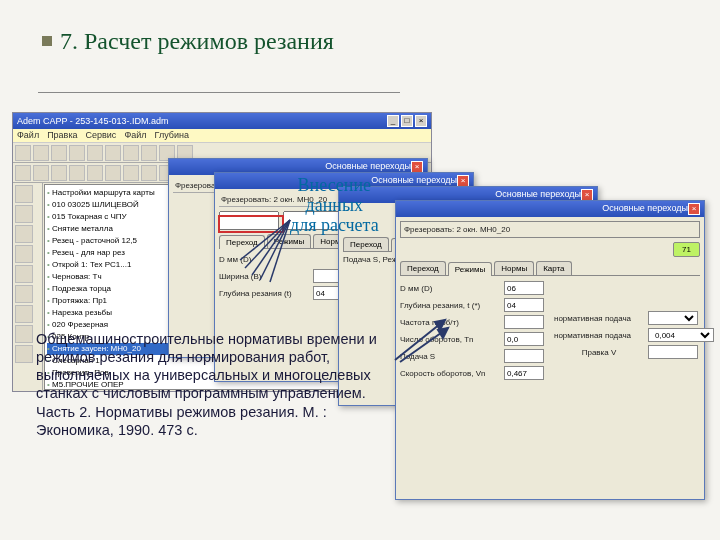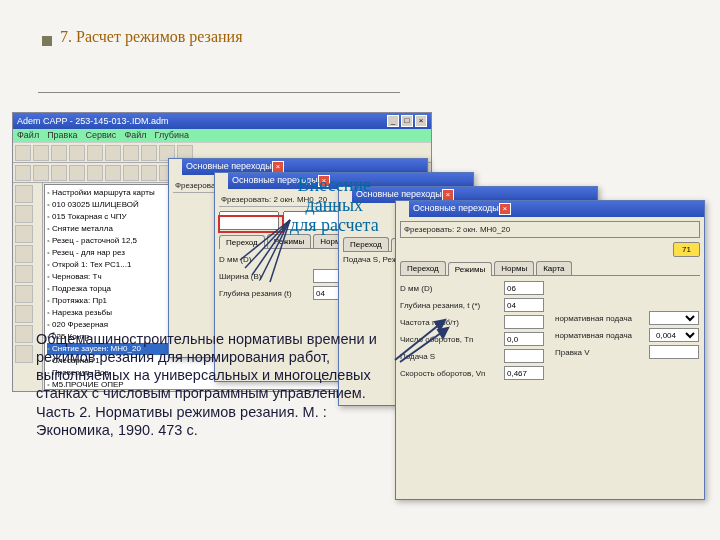--- a/index.html
+++ b/index.html
@@ -7,22 +7,22 @@
     width: 720px; height: 540px;
     background: #f5f4f0;
     font-family: Tahoma, Arial, sans-serif;
     font-size: 10px;
     position: relative;
     overflow: hidden;
   }
   .slide-title {
     position: absolute;
     top: 28px; left: 60px;
-    font-size: 16px;
-    color: #a16207;
+    font-size: 24px;
+    color: #14532d;
     font-family: Georgia, serif;
   }
   .bullet {
     position: absolute;
     width: 10px; height: 10px;
     background: #7a7a5a;
     top: 36px; left: 42px;
   }
   .divider {
     position: absolute;
@@ -47,21 +47,21 @@
     align-items: center;
   }
   .titlebar .wbtns { display:flex; gap:2px; }
   .titlebar .wbtn {
     width: 12px; height: 12px;
     background: #d4d0c8; border: 1px solid #fff;
     font-size: 8px; text-align: center; line-height: 10px;
     color:#000;
   }
   .menubar {
-    height: 14px; background: #86efac;
+    height: 14px; background: #fef9c3;
     font-size: 9px; padding: 1px 4px;
     display: flex; gap: 8px;
     color: #333;
     border-bottom: 1px solid #ccc;
   }
   .toolbar {
     height: 20px; background: #ece9d8;
     border-bottom: 1px solid #aaa;
     display: flex; gap: 2px; padding: 2px;
   }
@@ -95,21 +95,21 @@
     position: absolute;
     background: #ece9d8;
     border: 1px solid #5a78b8;
     box-shadow: 2px 2px 6px rgba(0,0,0,.3);
   }
   .dlg .dlgtitle {
     height: 16px;
     background: linear-gradient(#4a6fd8, #2a4fb8);
     color:#fff; font-size: 9px;
     padding: 2px 4px;
-    display:flex; justify-content:flex-start;margin-left:13px;
+    display:flex; justify-content:flex-end;
   }
   .dlg .dlgtitle .x {
     width:12px; height:12px; background:#e05040;
     border:1px solid #fff; color:#fff;
     font-size:8px; text-align:center; line-height:10px;
   }
   .dlg .body { padding: 4px; }
   .field { display:flex; align-items:center; gap:4px; margin:3px 0; }
   .field label { font-size:8px; color:#222; }
   .field input, .field select {
@@ -164,21 +164,21 @@
     top: 310px; left: 390px;
     z-index: 55;
   }
   .op-header {
     font-size:8px; padding:2px;
     border-bottom:1px solid #aaa;
     color:#222;
   }
   .btn {
     font-size:8px; padding:2px 8px;
-    background:#fde047; border:1px solid #888;
+    background:#bef264; border:1px solid #888;
     border-radius:2px;
   }
 </style>
 </head>
 <body>
 
 <div class="bullet"></div>
 <div class="slide-title">7. Расчет  режимов резания</div>
 <div class="divider"></div>
 
@@ -363,24 +363,24 @@
           </div>
         </div>
       <div id="dlg4-right" style="flex:1">
           <div style="height: 30px;"></div>
           <div class="field">
             <label style="width: 90px;">нормативная подача</label>
             <select style="width: 50px;"><option></option></select>
           </div>
           <div class="field">
             <label style="width: 90px;">нормативная подача</label>
-            <select style="width: 50px;"><option>0,004</option></select>
-          </div>
-          <div class="field">
-            <label style="width: 90px;">Правка V</label>
+            <select style="width: 66px;"><option>0,004</option></select>
+          </div>
+          <div class="field">
+            <label style="width: 90px; text-align: center;">Правка V</label>
             <input style="width: 50px;">
           </div>
         </div>
     </div>
   </div>
 </div>
 
 <div class="redbox" style="top:215px; left:218px; width:66px; height:18px;"></div>
 <div class="redbox" style="top:365px; left:405px; width:160px; height:22px;"></div>
 

